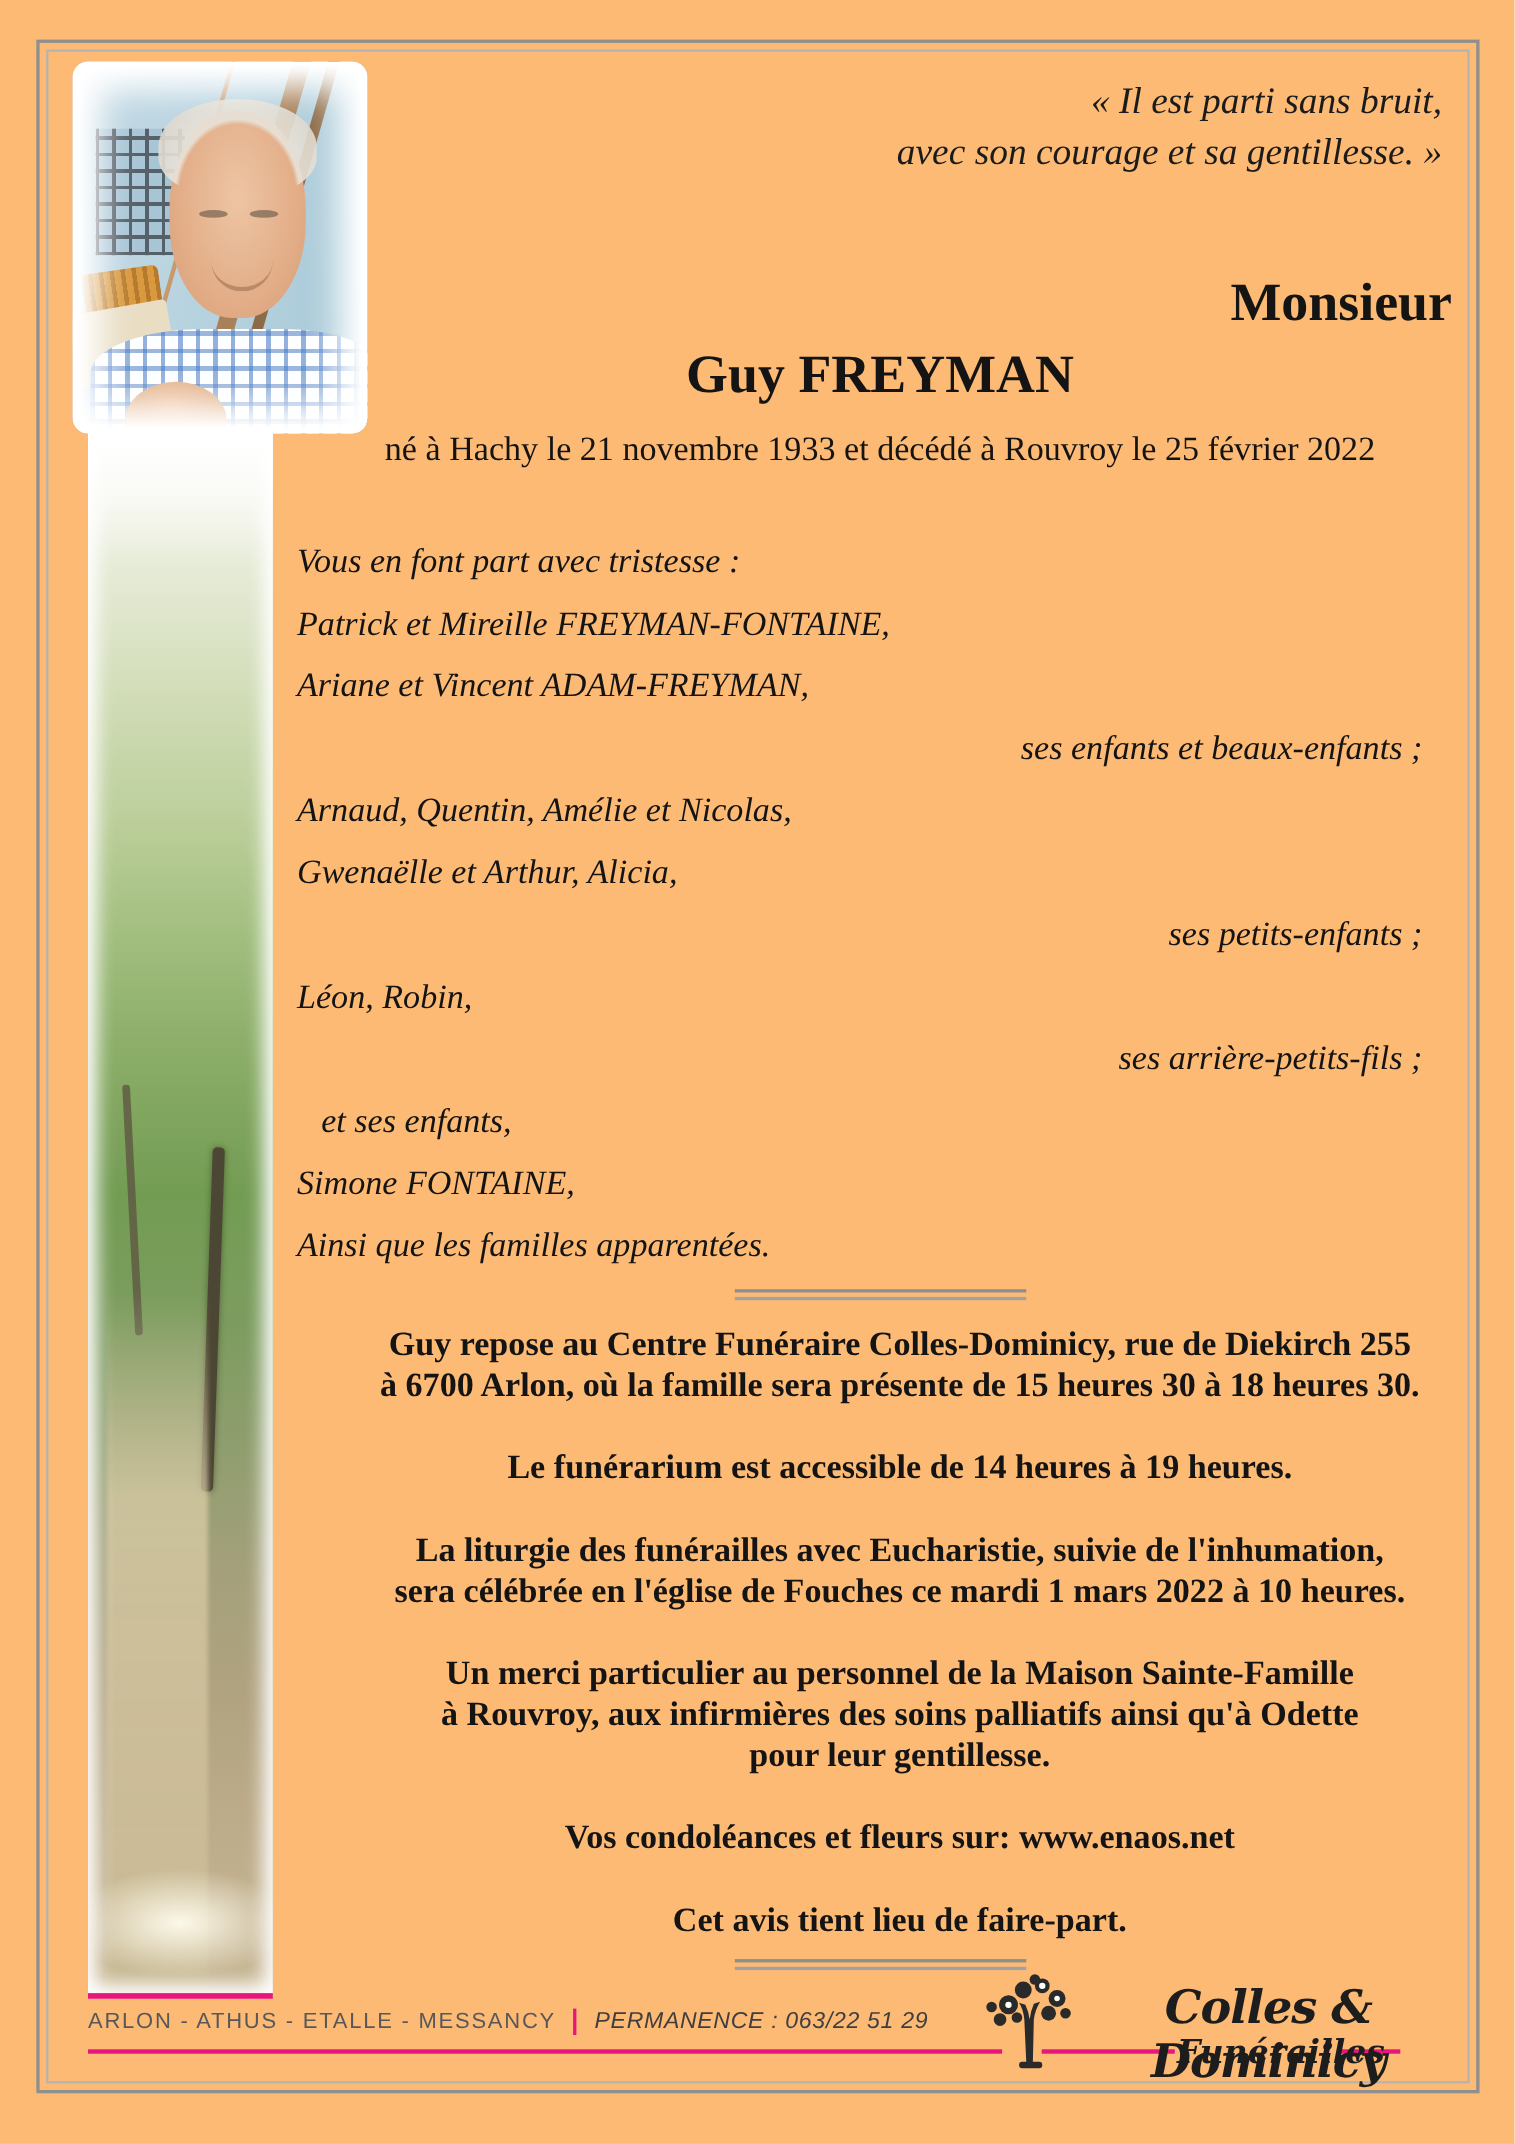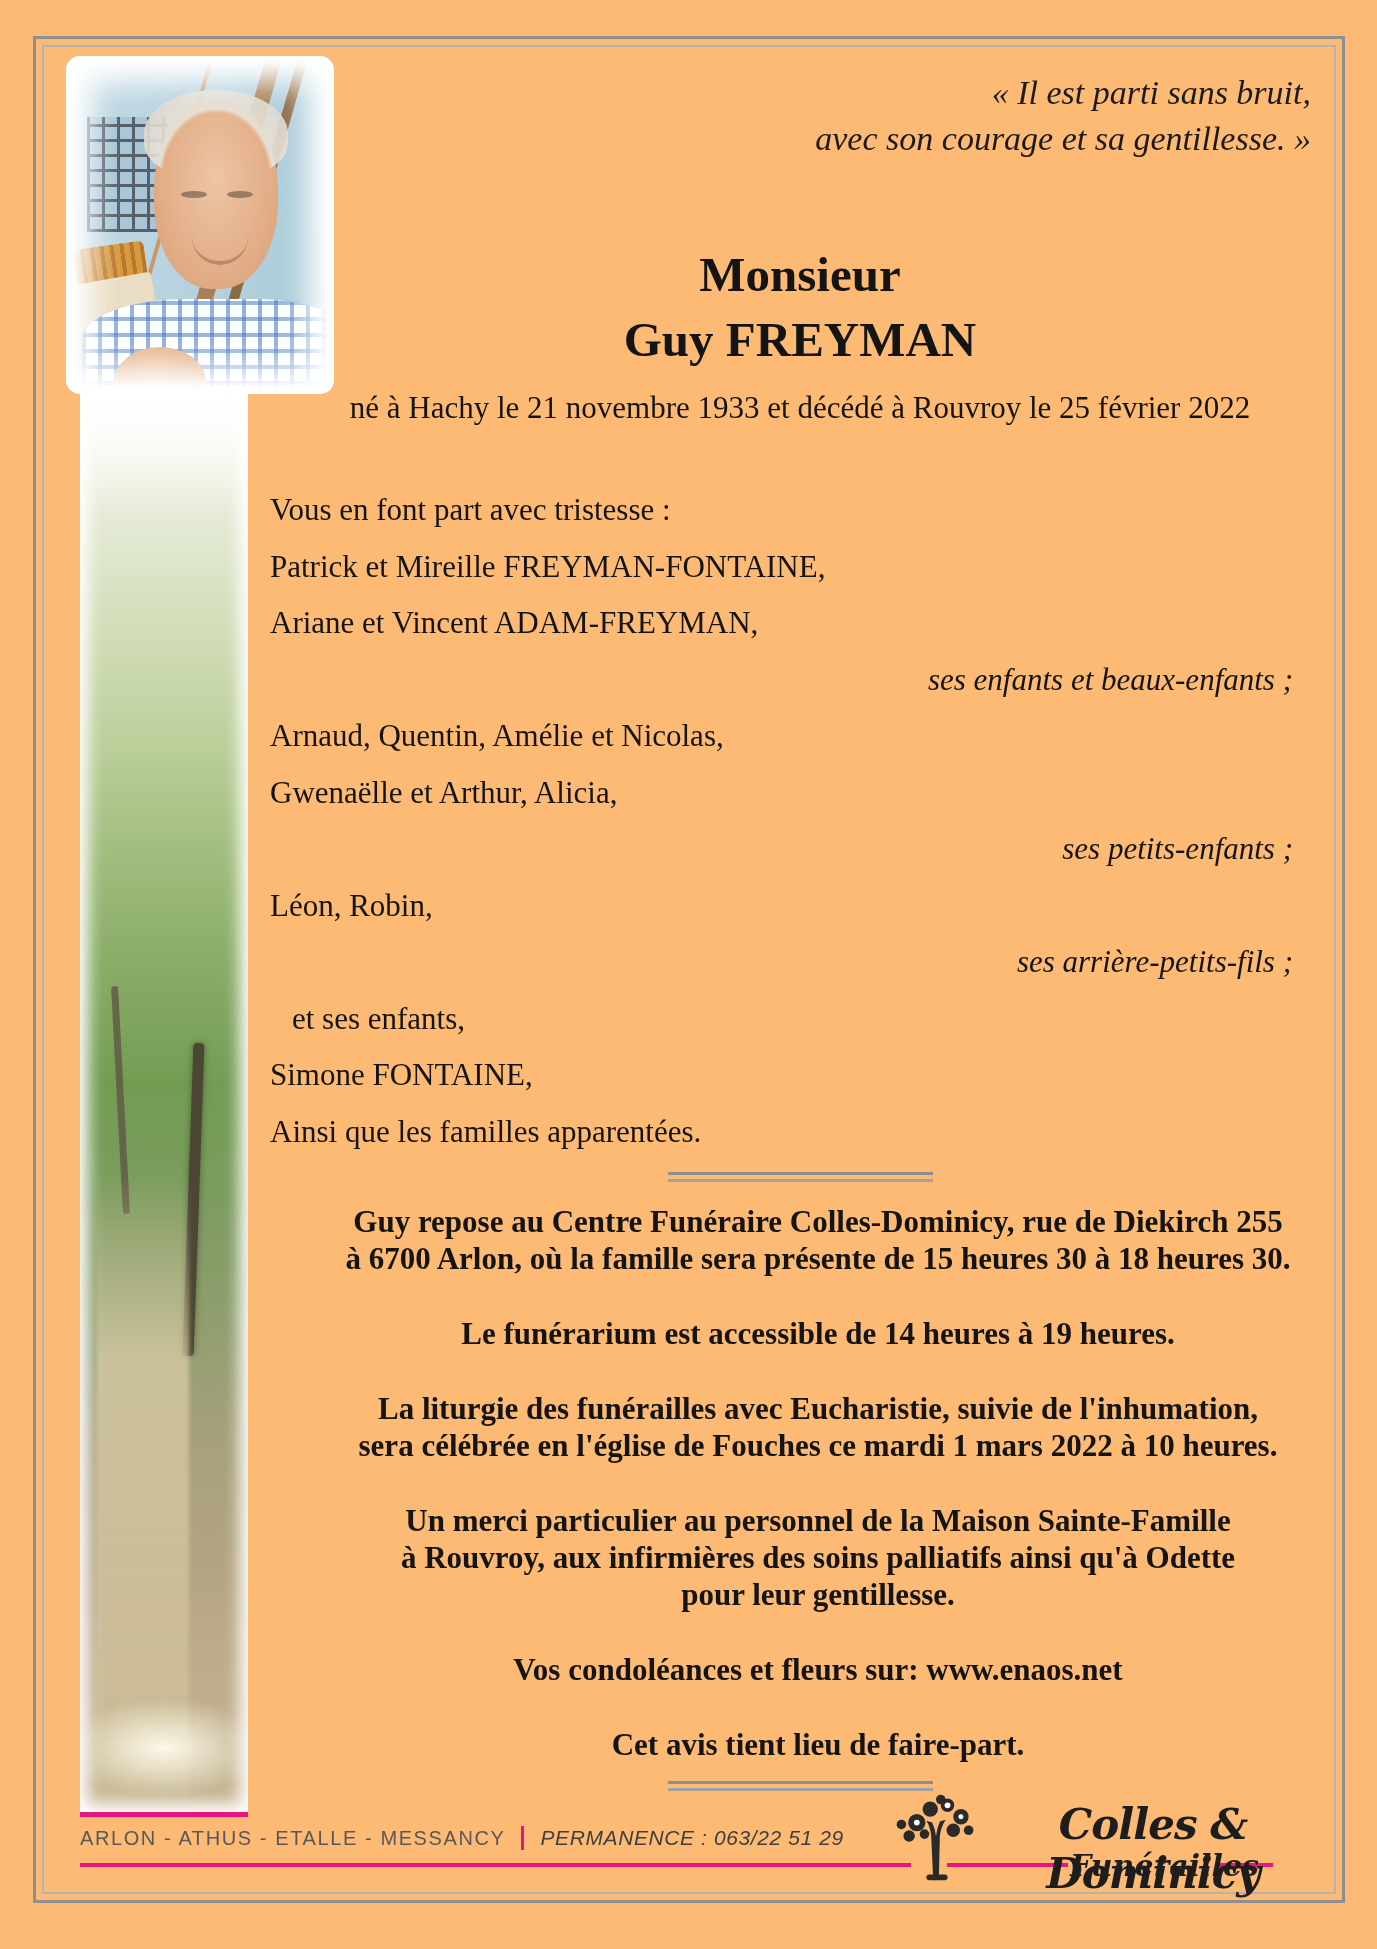--- a/index.html
+++ b/index.html
@@ -64,26 +64,26 @@
          background:radial-gradient(ellipse,rgba(255,252,238,.95) 0%,rgba(255,252,238,0) 70%);}
   .strip .topfade{position:absolute;left:0;top:0;width:100%;height:120px;
          background:linear-gradient(to bottom,#ffffff 0%,rgba(255,255,255,0) 100%);}
   .strip .feather{position:absolute;inset:0;box-shadow:inset 0 0 16px 8px #ffffff;}
   .strip-underline{position:absolute;left:80px;top:1812px;width:168px;height:5px;}
 
   
   .quote{position:absolute;right:66px;top:70px;text-align:right;font-style:italic;
          font-size:34px;line-height:46px;color:#1b1b1b;}
   .titles{position:absolute;left:280px;top:244px;width:1040px;text-align:center;}
-  .t-mons{font-weight:bold;font-size:49px;line-height:62px;letter-spacing:0px;}
+  .t-mons{font-weight:bold;font-size:49px;line-height:62px;letter-spacing:0px;text-align:right;}
   .t-name{font-weight:bold;font-size:49px;line-height:62px;margin-top:3px;}
   .t-dates{font-size:31px;line-height:40px;margin-top:17px;}
 
   .family{position:absolute;left:270px;top:482px;width:1023px;font-size:31px;}
-  .family .ln{height:56.5px;line-height:56.5px;white-space:nowrap;}
+  .family .ln{height:56.5px;line-height:56.5px;white-space:nowrap;font-style:italic;}
   .family .role{text-align:right;font-style:italic;}
   .family .indent{padding-left:22px;}
 
   .divider{position:absolute;left:668px;width:265px;height:4px;
            border-top:3px solid #8e8e8e;border-bottom:3px solid #a2a2a2;}
   #divider1{top:1172px;} #divider2{top:1781px;}
 
   .notices{position:absolute;left:268px;top:1203px;width:1100px;text-align:center;
            font-weight:bold;font-size:31px;}
   .notices p{margin:0 0 38px 0;line-height:37px;}

